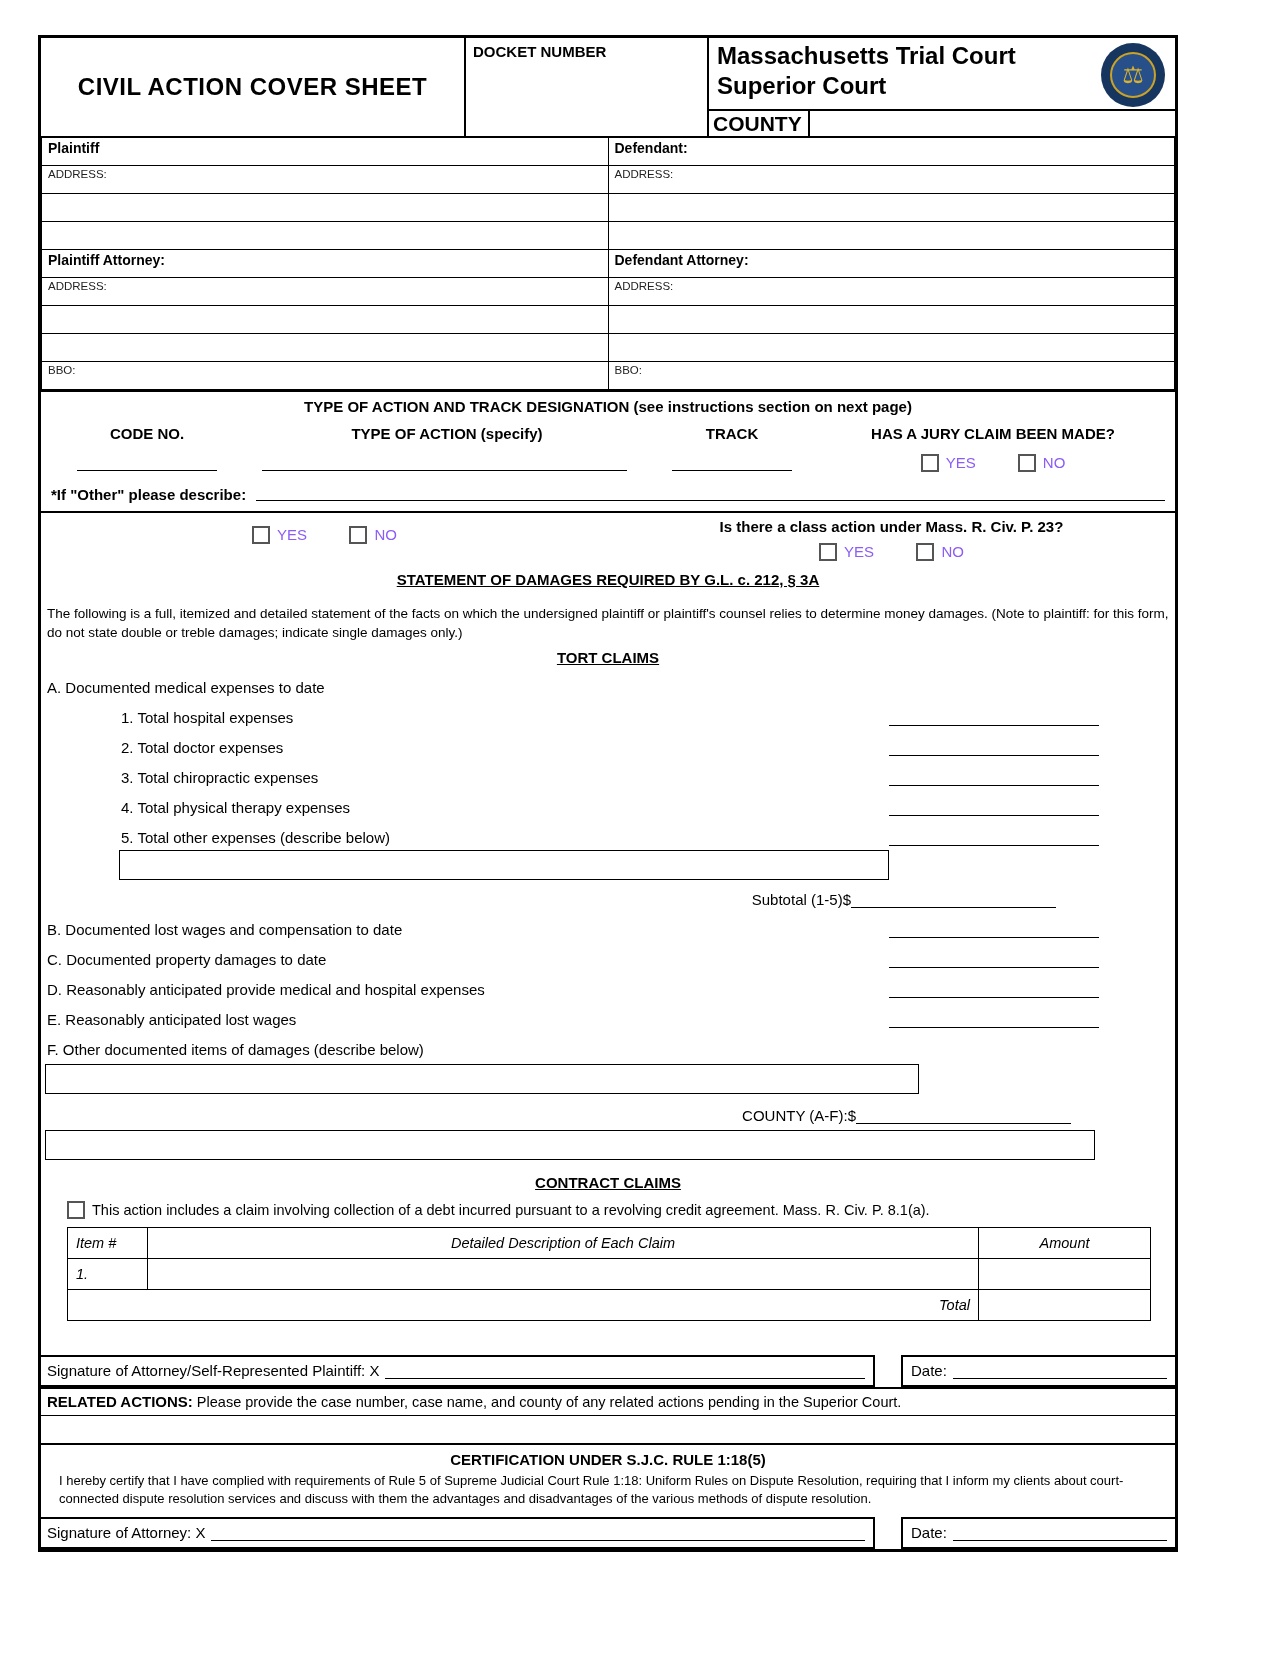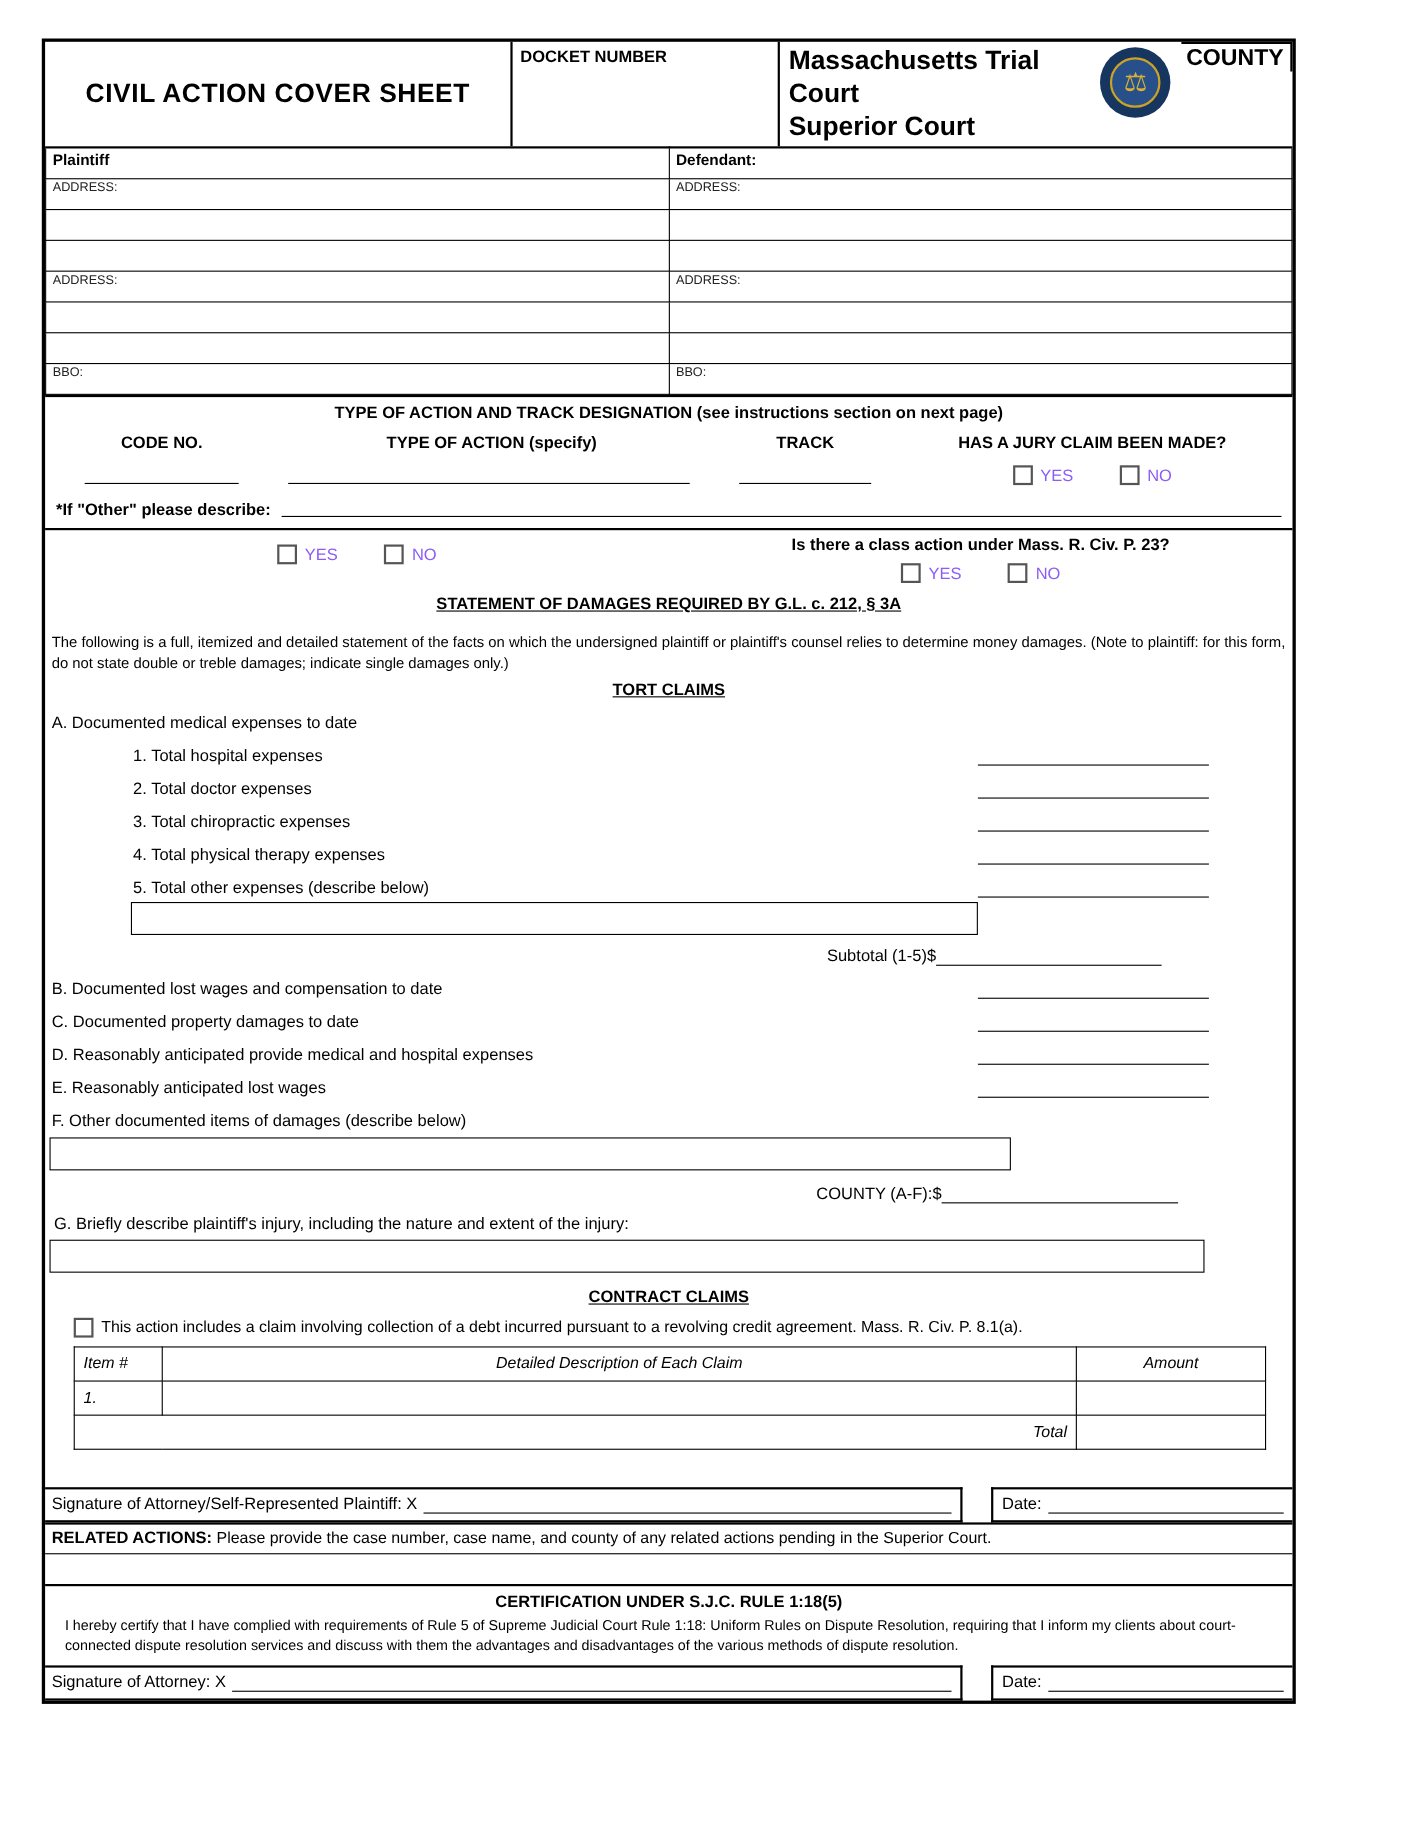--- a/index.html
+++ b/index.html
@@ -13,21 +13,21 @@
   .form { width: 1140px; border: 3px solid #000; }
 
   
   .header { display: grid; grid-template-columns: 425px 243px 1fr; }
   .h-title {
     border-right: 2px solid #000; display: flex; align-items: center; justify-content: center;
     font-weight: bold; font-size: 24px; padding: 10px; letter-spacing: .5px;
   }
   .h-docket { border-right: 2px solid #000; padding: 5px 7px; }
   .h-docket .lbl { font-weight: bold; font-size: 15px; }
-  .h-court { display: flex; flex-direction: row; }
+  .h-court { display: flex; flex-direction: column; }
   .court-main { flex: 1; display: flex; justify-content: space-between; padding: 3px 6px 2px 8px; }
   .court-names { font-weight: bold; font-size: 24px; line-height: 1.25; }
   .seal {
     width: 64px; height: 64px; border-radius: 50%; background: #16355f;
     display: flex; align-items: center; justify-content: center; flex: 0 0 auto; margin: 2px 4px 0 0;
     box-shadow: inset 0 0 0 3px #2c5costly; 
   }
   .seal-inner {
     width: 46px; height: 46px; border-radius: 50%; background: #27508a;
     border: 2px solid #c9a227; color: #d9b233; font-size: 24px;
@@ -166,20 +166,24 @@
       </tr>
       <tr>
         <td></td>
         <td></td>
       </tr>
       <tr>
         <td></td>
         <td></td>
       </tr>
       <tr>
+        <td class="hdr"><span>Plaintiff Attorney:</span></td>
+        <td class="hdr"><span>Defendant Attorney:</span></td>
+      </tr>
+      <tr>
         <td class="addr"><span>ADDRESS:</span></td>
         <td class="addr"><span>ADDRESS:</span></td>
       </tr>
       <tr>
         <td></td>
         <td></td>
       </tr>
       <tr>
         <td></td>
         <td></td>
@@ -290,23 +294,20 @@
       </div>
       <div class="d-row d-sec no-line">
         <span>F. Other documented items of damages (describe below)</span>
       </div>
       <div class="desc-box box-f"></div>
       <div class="sum-row total">
         <span>COUNTY (A-F):$</span>
         <span class="fill"></span>
       </div>
 
-      <div class="g-row">
-        <span>G. Briefly describe plaintiff's injury, including the nature and extent of the injury:</span>
-      </div>
       <div class="desc-box box-g"></div>
     </div>
 
     <div class="contract">
       <div class="contract-title">CONTRACT CLAIMS</div>
       <div class="contract-cb">
         <span class="cb"></span>
         <span>This action includes a claim involving collection of a debt incurred pursuant to a revolving credit agreement. Mass. R. Civ. P. 8.1(a).</span>
       </div>
       <table class="claims-table">

